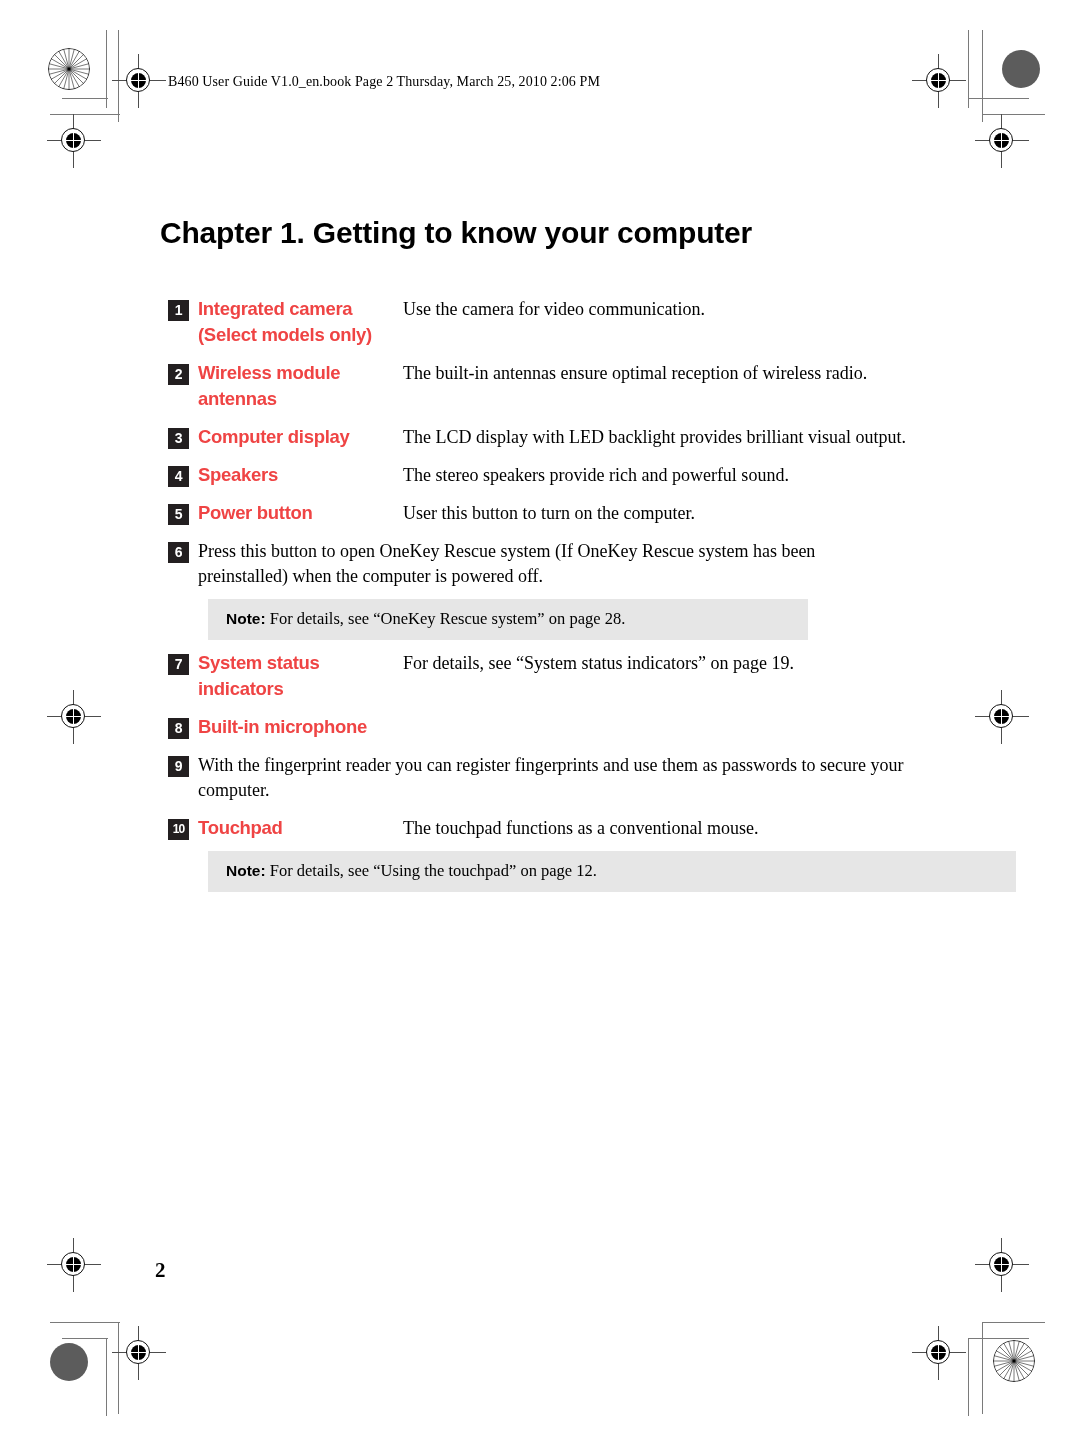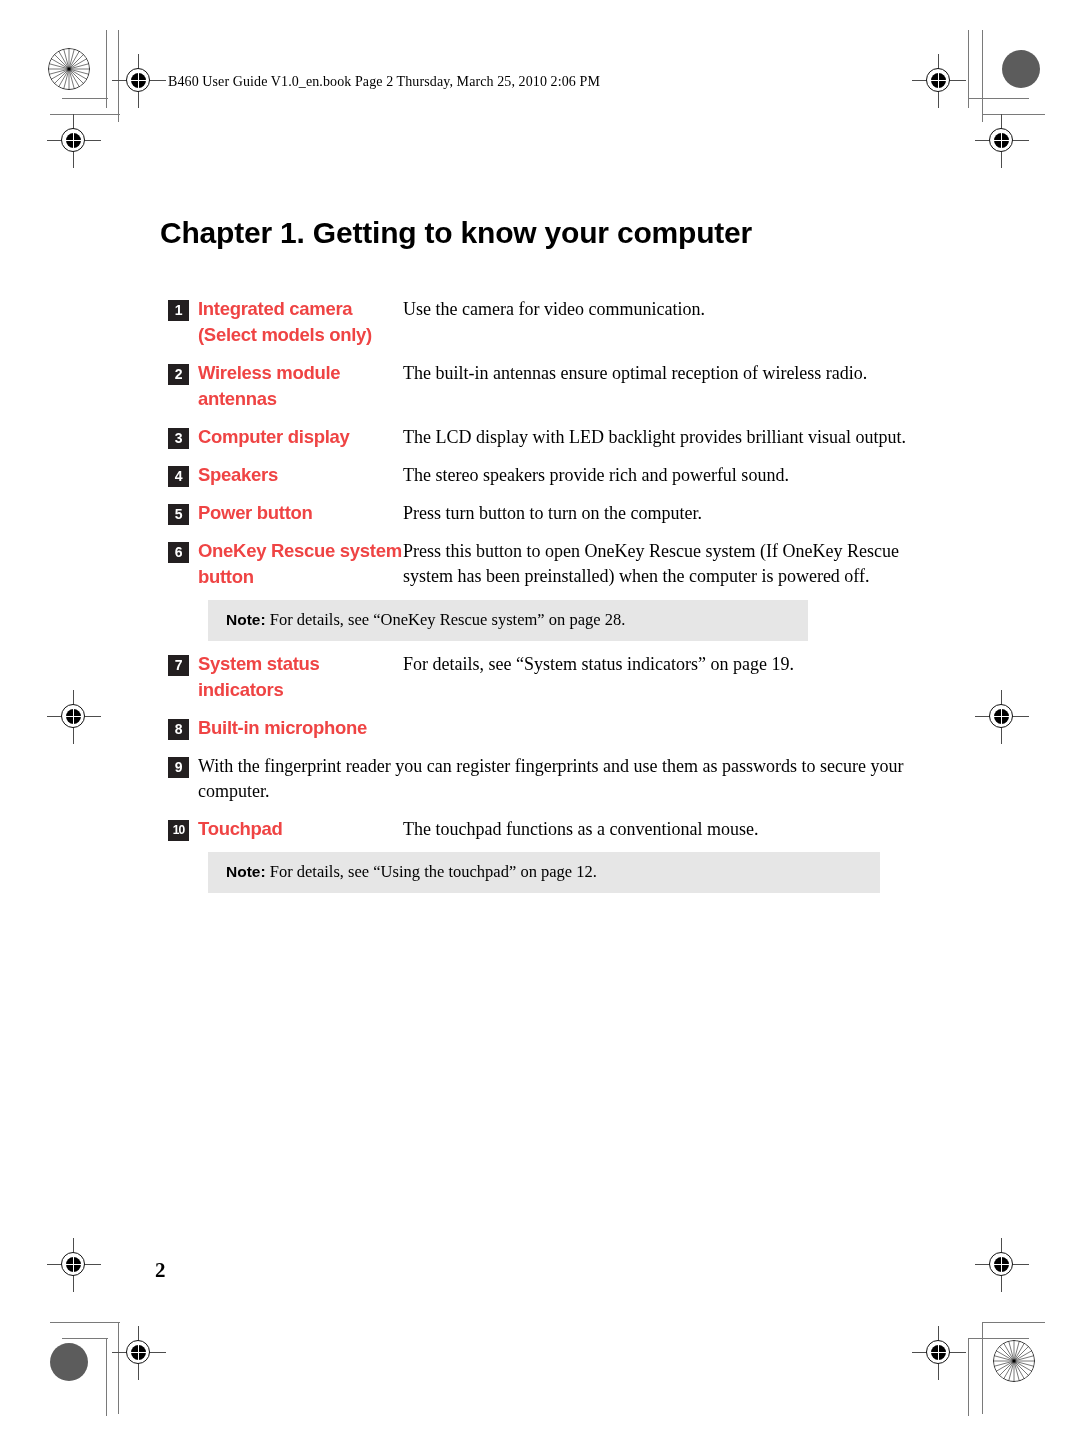--- a/index.html
+++ b/index.html
@@ -161,21 +161,21 @@
     padding: 9px 0 10px 18px;
     margin: 4px 0 10px 40px;
     box-sizing: border-box;
   }
   .note .note-kw {
     font-family: "Liberation Sans", sans-serif;
     font-weight: bold;
     font-size: 15.5px;
   }
   .note.w1 { width: 600px; }
-  .note.w2 { width: 672px; }
+  .note.w2 { width: 808px; }
 
   .page-number {
     position: absolute;
     left: 155px;
     top: 1258px;
     font-family: "Liberation Serif", serif;
     font-weight: bold;
     font-size: 21px;
   }
 </style>
@@ -392,28 +392,27 @@
     </div>
     <div class="label-cell">Speakers</div>
     <div class="desc-cell">The stereo speakers provide rich and powerful sound.</div>
   </div>
 
   <div class="row">
     <div class="badge-cell">
       <span class="badge">5</span>
     </div>
     <div class="label-cell">Power button</div>
-    <div class="desc-cell">Press turn button to turn on the computer.</div>
+    <div class="desc-cell">User this button to turn on the computer.</div>
   </div>
 
   <div class="row tight">
     <div class="badge-cell">
       <span class="badge">6</span>
     </div>
-    <div class="label-cell">OneKey Rescue system button</div>
     <div class="desc-cell">Press this button to open OneKey Rescue system (If OneKey Rescue system has been preinstalled) when the computer is powered off.</div>
   </div>
 
   <div class="note w1">
     <span class="note-kw">Note:</span><span> For details, see “OneKey Rescue system” on page 28.</span>
   </div>
 
   <div class="row">
     <div class="badge-cell">
       <span class="badge">7</span>

